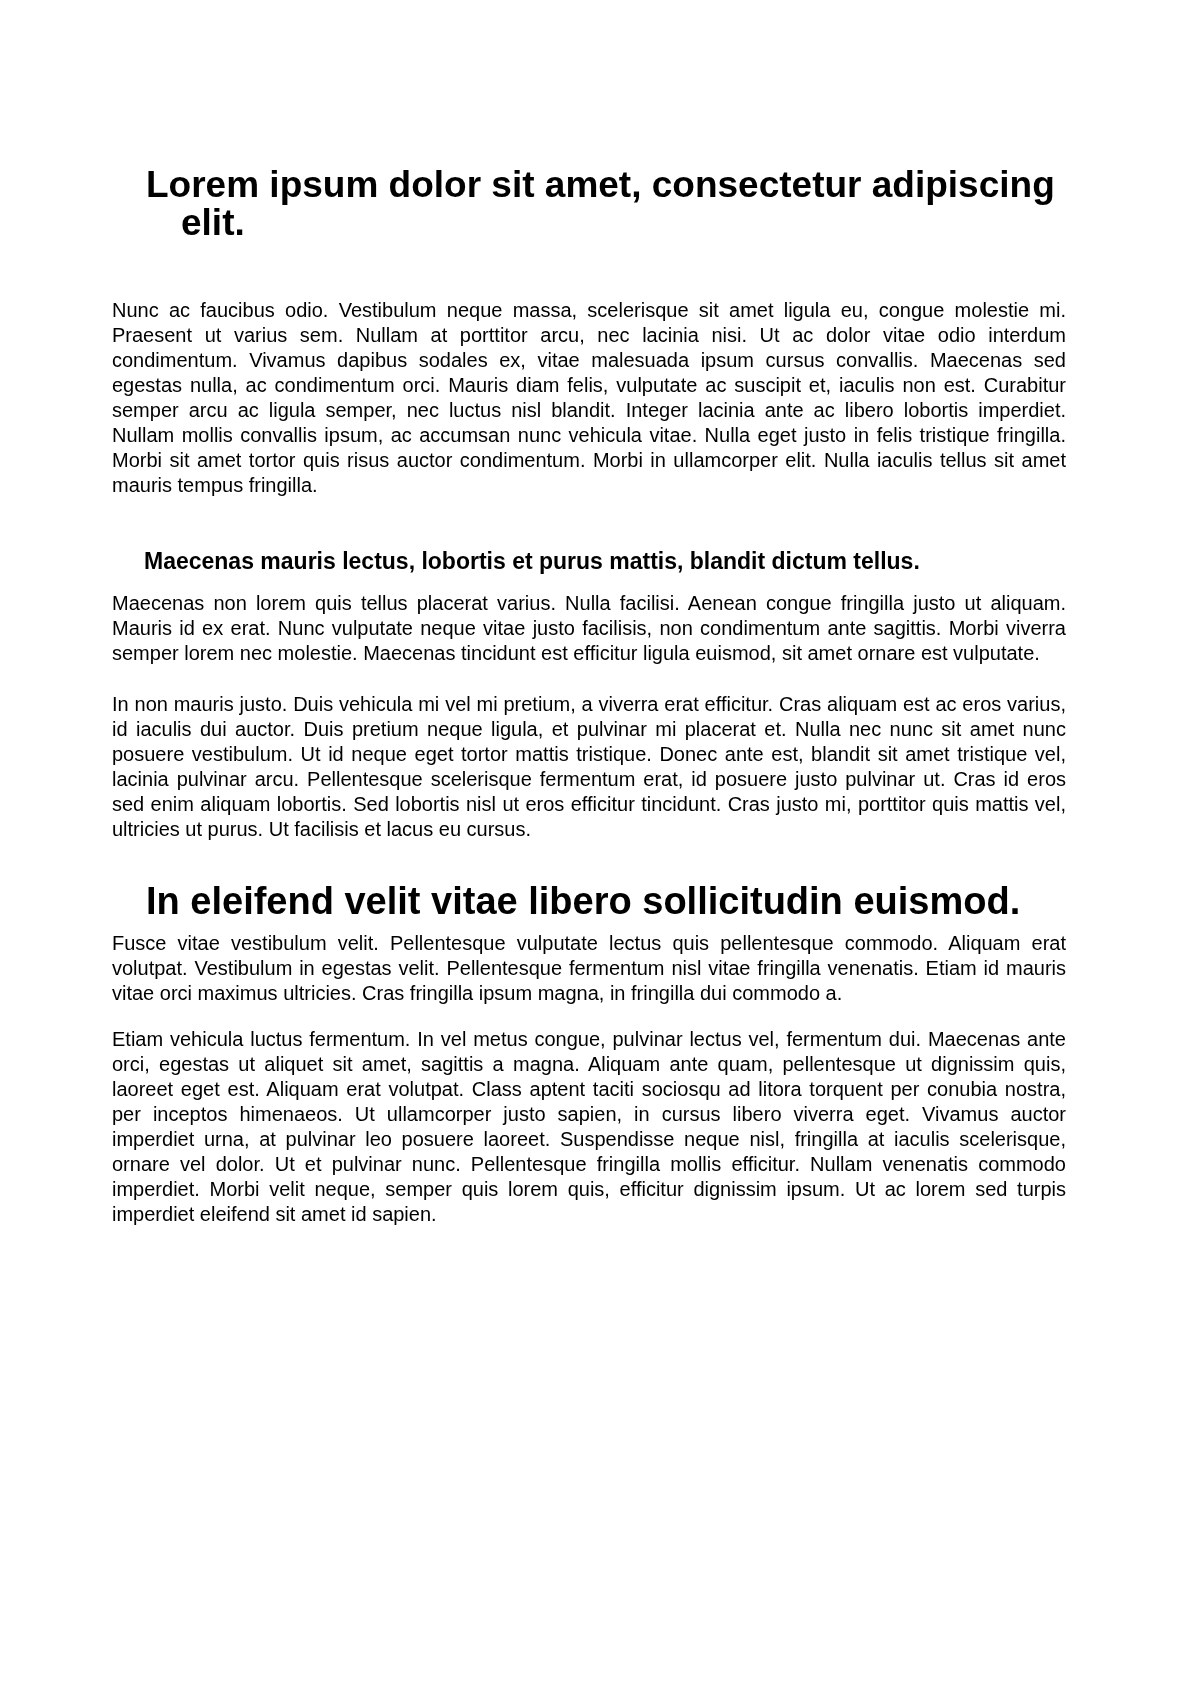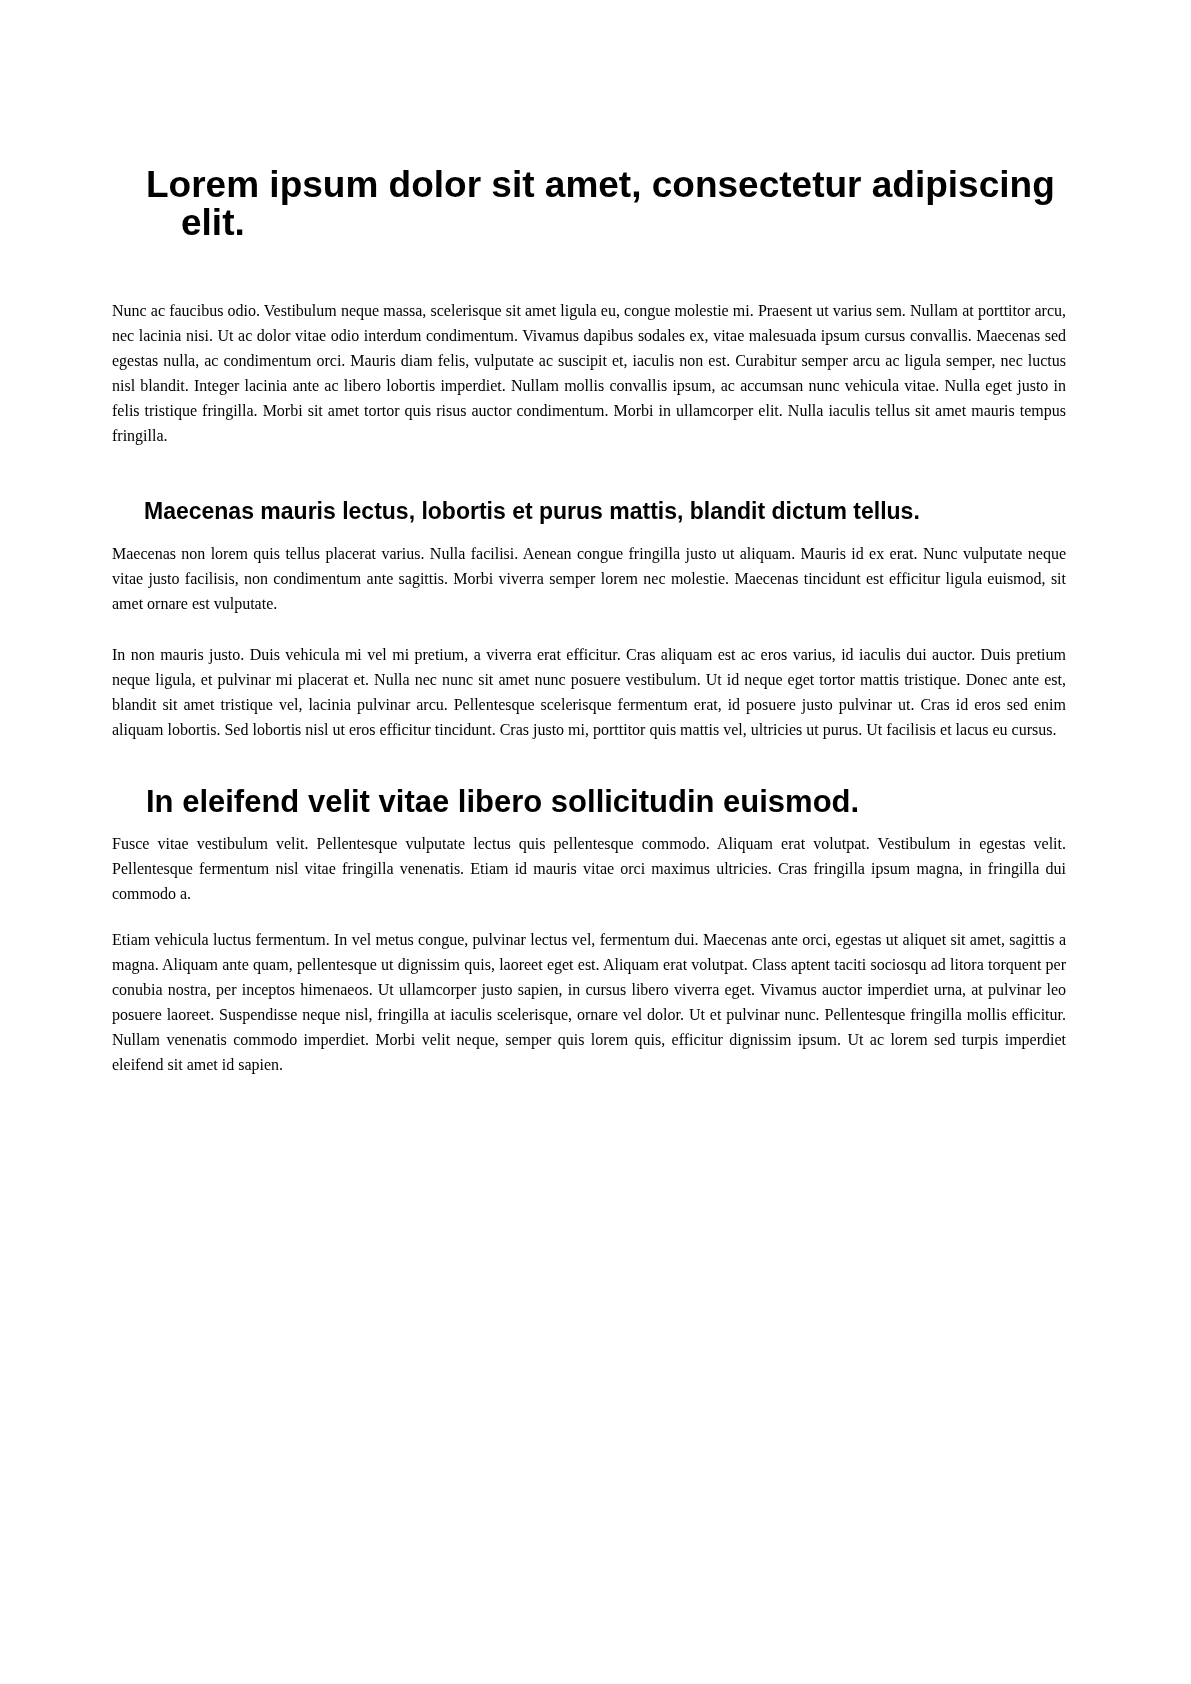--- a/index.html
+++ b/index.html
@@ -33,29 +33,29 @@
     letter-spacing: 0px;
   }
   h2.section-heading-1 {
     font-size: 23px;
     line-height: 31px;
     padding-left: 85px;
     text-indent: -53px;
     margin-top: 48px;
   }
   h2.section-heading-2 {
-    font-size: 31px;
+    font-size: 38px;
     line-height: 31px;
     padding-left: 69px;
     text-indent: -35px;
     margin-top: 44px;
   }
   p.body-par {
-    font-family: Liberation Serif, serif;
-    font-size: 16px;
+    font-family: Liberation Sans, sans-serif;
+    font-size: 20px;
     line-height: 25px;
     text-align: justify;
     text-justify: inter-word;
     hyphens: none;
     margin: 0;
   }
   p.par-intro   { margin-top: 56px; }
   p.par-tight   { margin-top: 14px; }
   p.par-spaced  { margin-top: 26px; }
   p.par-spaced2 { margin-top: 21px; }

